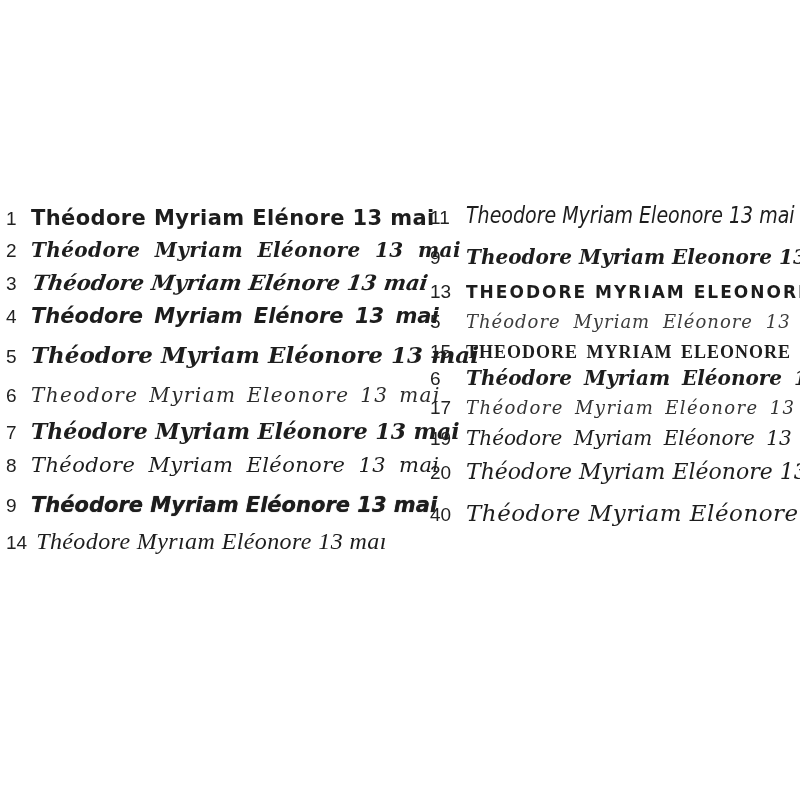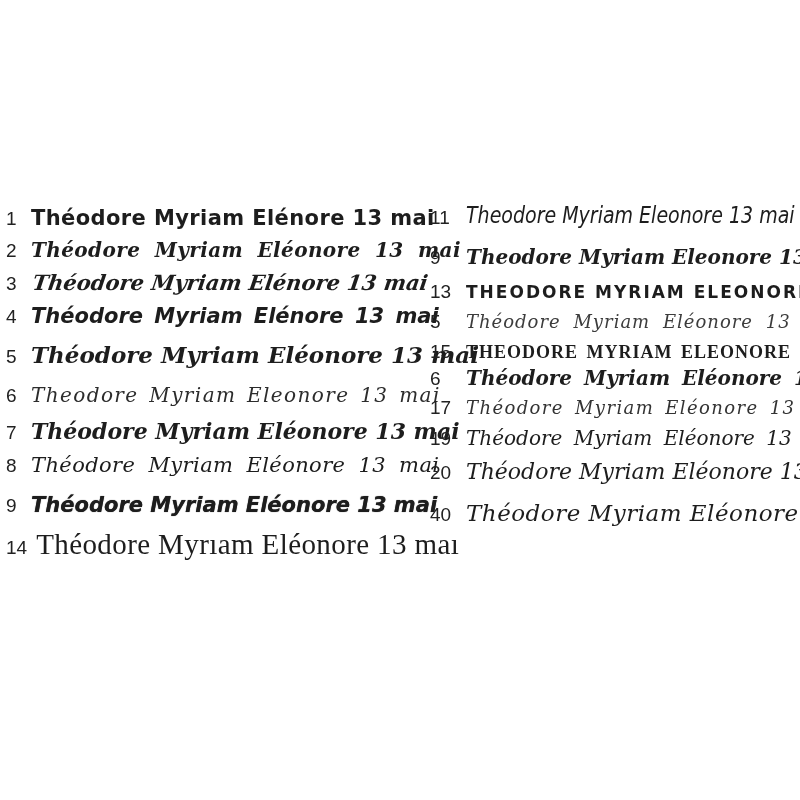--- a/index.html
+++ b/index.html
@@ -24,21 +24,21 @@
   
   .f1  .txt{font-family:"DejaVu Sans", sans-serif;font-size:21px;font-weight:600;letter-spacing:.4px;}
   .f2  .txt{font-family:"DejaVu Serif", serif;font-style:italic;font-size:20px;font-weight:600;word-spacing:7px;letter-spacing:.4px;}
   .f3  .txt{font-family:"DejaVu Serif", serif;font-style:italic;font-size:21px;font-weight:700;transform:skewX(-8deg);}
   .f4  .txt{font-family:"DejaVu Sans", sans-serif;font-style:italic;font-size:21px;font-weight:700;word-spacing:4px;}
   .f5  .txt{font-family:"DejaVu Serif", serif;font-style:italic;font-size:23px;font-weight:600;}
   .f6  .txt{font-family:"DejaVu Serif", serif;font-style:italic;font-size:20px;font-weight:400;letter-spacing:1.4px;word-spacing:3px;color:#2c2c2c;}
   .f7  .txt{font-family:"DejaVu Serif", serif;font-style:italic;font-size:22px;font-weight:700;}
   .f8  .txt{font-family:"DejaVu Serif", serif;font-style:italic;font-size:21px;font-weight:500;word-spacing:6px;letter-spacing:.4px;}
   .f9  .txt{font-family:"DejaVu Sans", sans-serif;font-style:italic;font-size:21px;font-weight:800;text-shadow:0 0 .8px #1d1d1d;}
-  .f10 .txt{font-family:"Liberation Serif", serif;font-size:29px;font-weight:400;letter-spacing:.4px;}
+  .f10 .txt{font-family:"Liberation Serif", serif;font-style:italic;font-size:24px;font-weight:400;letter-spacing:.4px;}
 
   .f11 .txt{font-family:"DejaVu Sans", sans-serif;font-style:italic;font-size:19px;font-weight:400;transform:scaleY(1.18);}
   .f12 .txt{font-family:"DejaVu Serif", serif;font-style:italic;font-size:20px;font-weight:600;}
   .f13 .txt{font-family:"DejaVu Sans", sans-serif;font-size:17px;font-weight:700;letter-spacing:2px;}
   .f14 .txt{font-family:"DejaVu Serif", serif;font-style:italic;font-size:18px;font-weight:400;letter-spacing:1px;word-spacing:6px;color:#3c3c3c;}
   .f15 .txt{font-family:"Liberation Serif", serif;font-size:18px;font-weight:700;letter-spacing:1px;word-spacing:3px;}
   .f16 .txt{font-family:"DejaVu Serif", serif;font-style:italic;font-size:20px;font-weight:700;word-spacing:5px;}
   .f17 .txt{font-family:"DejaVu Serif", serif;font-style:italic;font-size:18px;font-weight:400;letter-spacing:1.4px;word-spacing:4px;color:#333;}
   .f18 .txt{font-family:"DejaVu Serif", serif;font-style:italic;font-size:20px;font-weight:500;word-spacing:5px;}
   .f19 .txt{font-family:"DejaVu Serif", serif;font-style:italic;font-size:22px;font-weight:500;}

